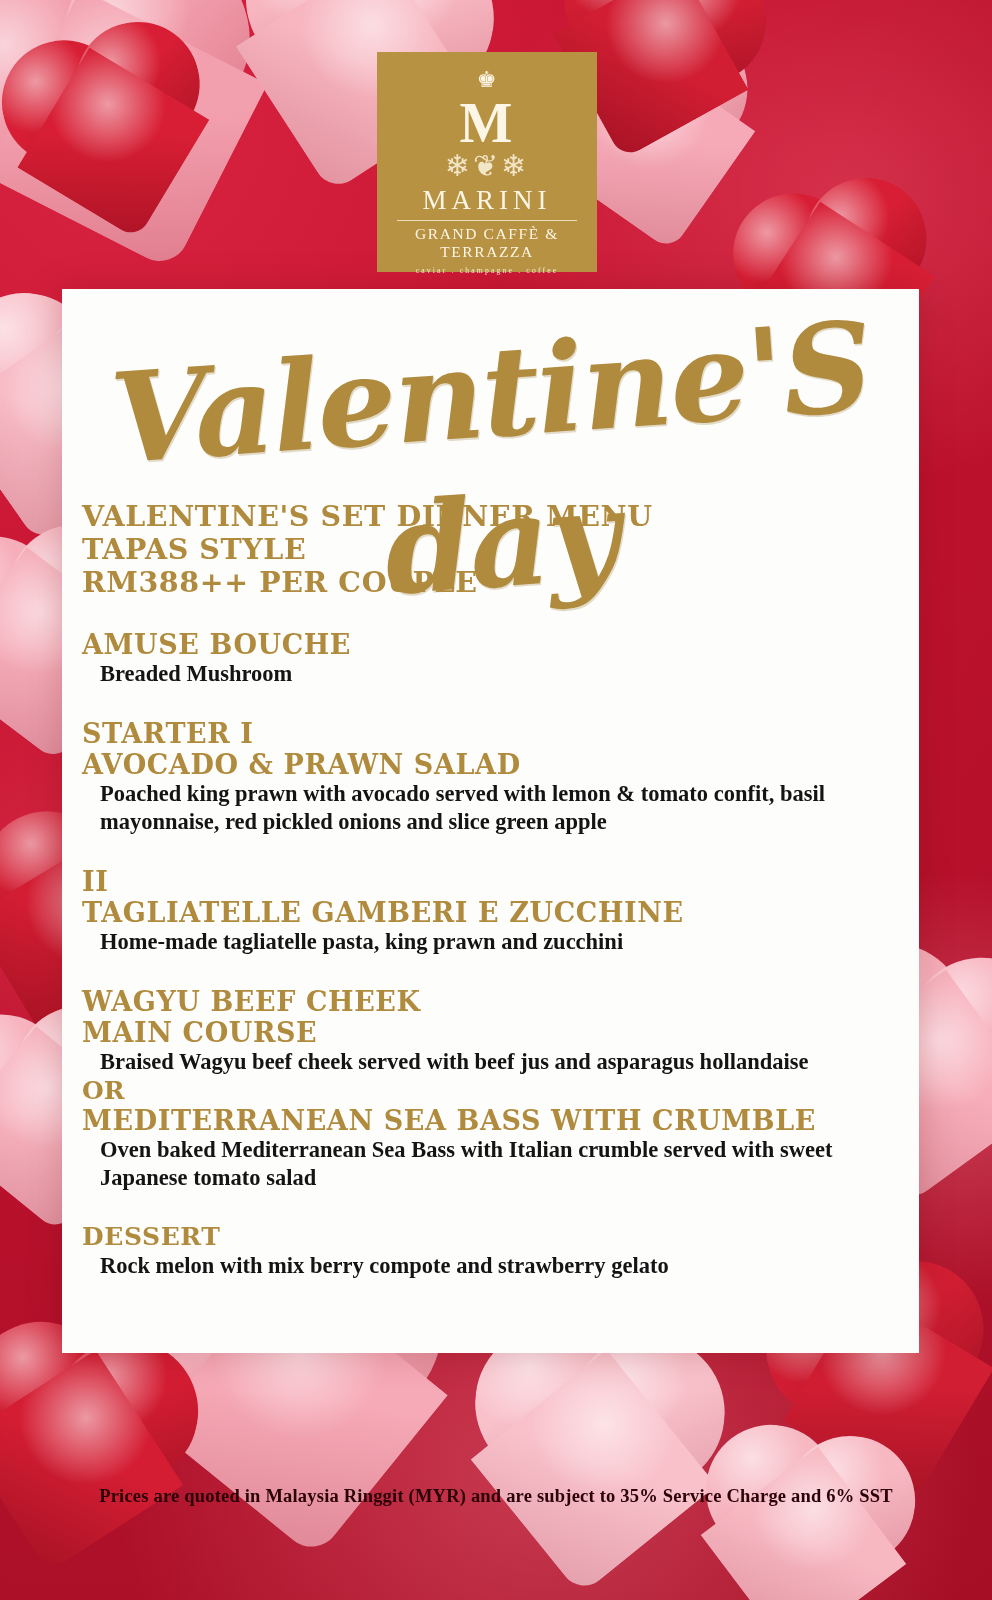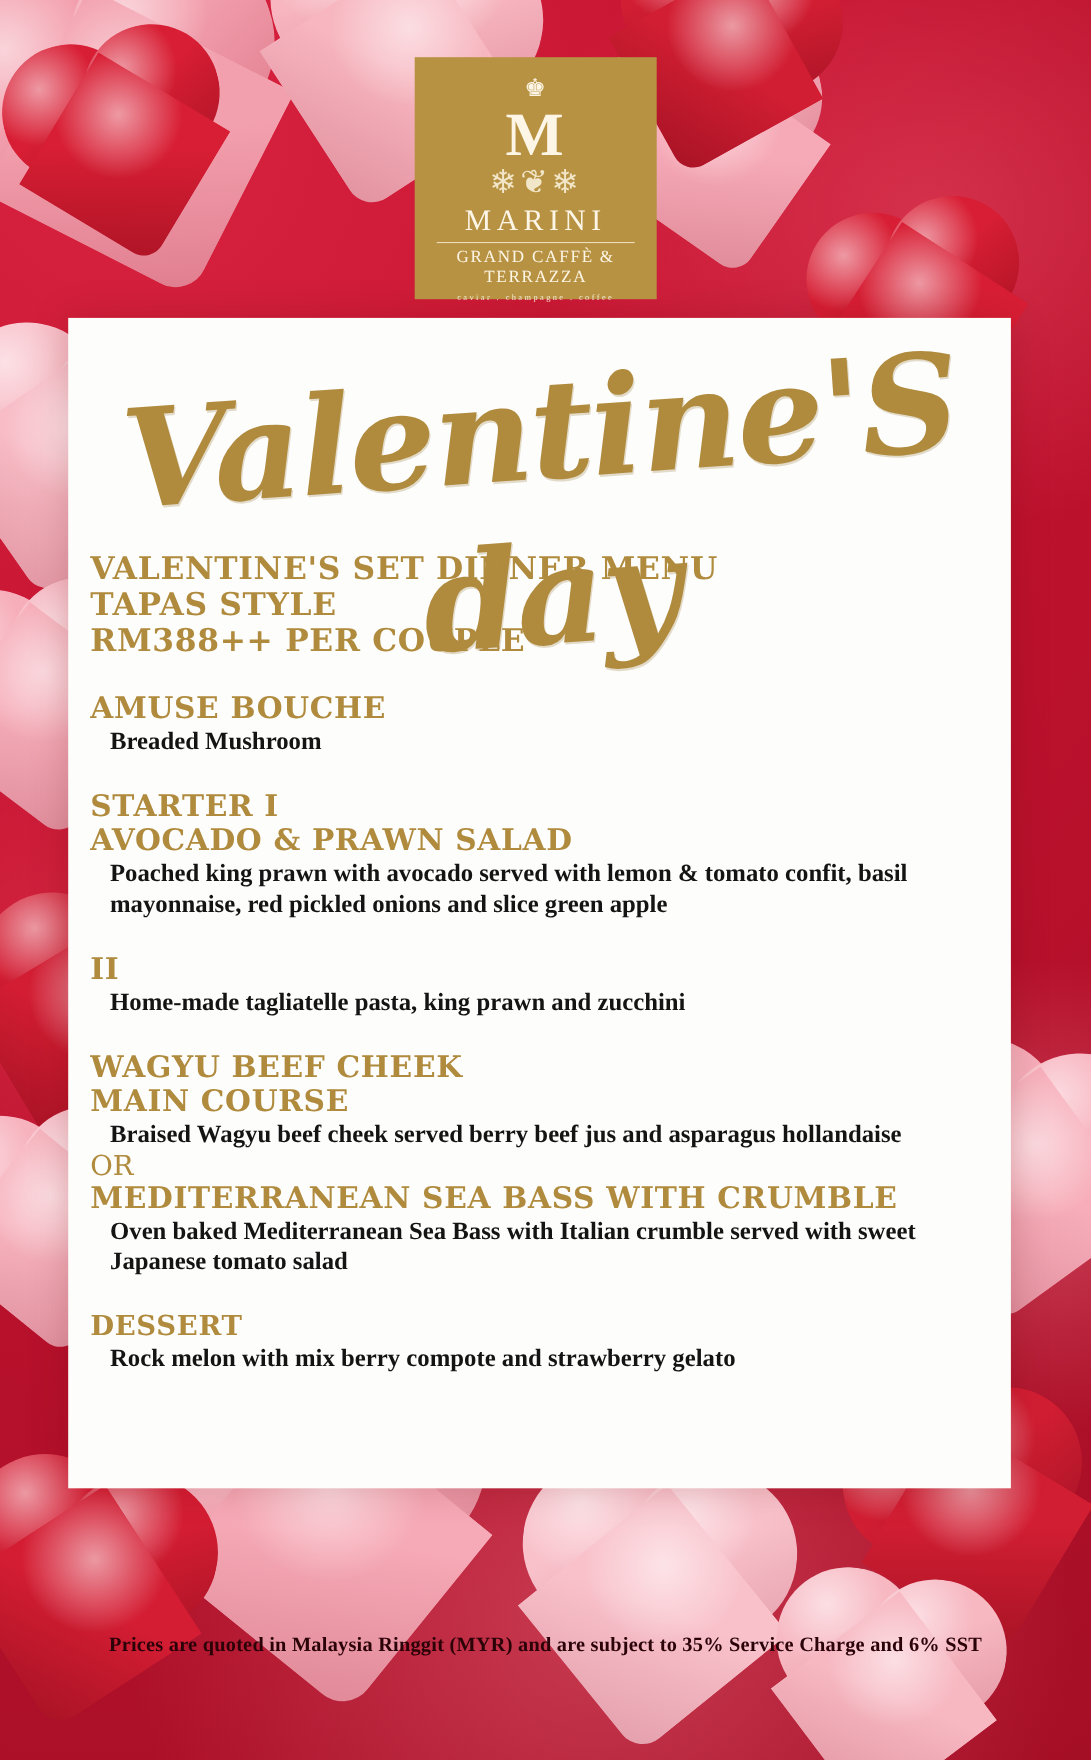--- a/index.html
+++ b/index.html
@@ -200,21 +200,21 @@
     font-size: 22.5px;
     line-height: 28px;
     color: #141414;
     padding: 0 18px;
   }
   .block {
     margin-top: 30px;
   }
   .or {
     font-family: "DejaVu Serif", serif;
-    font-weight: 400;
+    font-weight: 700;
     color: #b08b3e;
     font-size: 25px;
     line-height: 29px;
   }
 
   
   .footer {
     position: absolute;
     left: 0;
     right: 0;
@@ -374,27 +374,28 @@
     </div>
 
     <div class="block">
       <div class="hdr">STARTER I</div>
       <div class="hdr">AVOCADO &amp; PRAWN SALAD</div>
       <div class="desc">Poached king prawn with avocado served with lemon &amp; tomato confit, basil mayonnaise, red pickled onions and slice green apple</div>
     </div>
 
     <div class="block">
       <div class="hdr">II</div>
+      <div class="hdr">TAGLIATELLE GAMBERI E ZUCCHINE</div>
       <div class="desc">Home-made tagliatelle pasta, king prawn and zucchini</div>
     </div>
 
     <div class="block">
       <div class="hdr">WAGYU BEEF CHEEK</div>
       <div class="hdr">MAIN COURSE</div>
-      <div class="desc">Braised Wagyu beef cheek served berry beef jus and asparagus hollandaise</div>
+      <div class="desc">Braised Wagyu beef cheek served with beef jus and asparagus hollandaise</div>
       <div class="or">OR</div>
       <div class="hdr">MEDITERRANEAN SEA BASS WITH CRUMBLE</div>
       <div class="desc">Oven baked Mediterranean Sea Bass with Italian crumble served with sweet Japanese tomato salad</div>
     </div>
 
     <div class="block">
       <div class="hdr sm">DESSERT</div>
       <div class="desc">Rock melon with mix berry compote and strawberry gelato</div>
     </div>
   </div>

